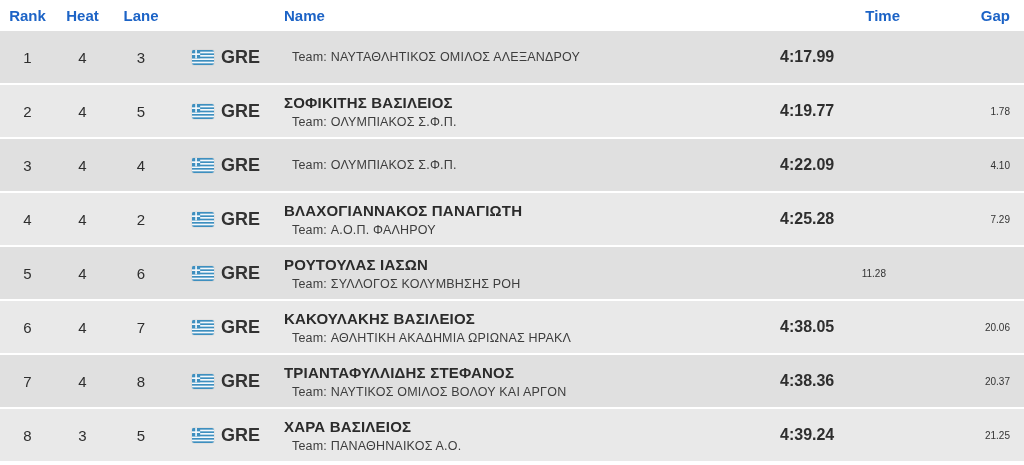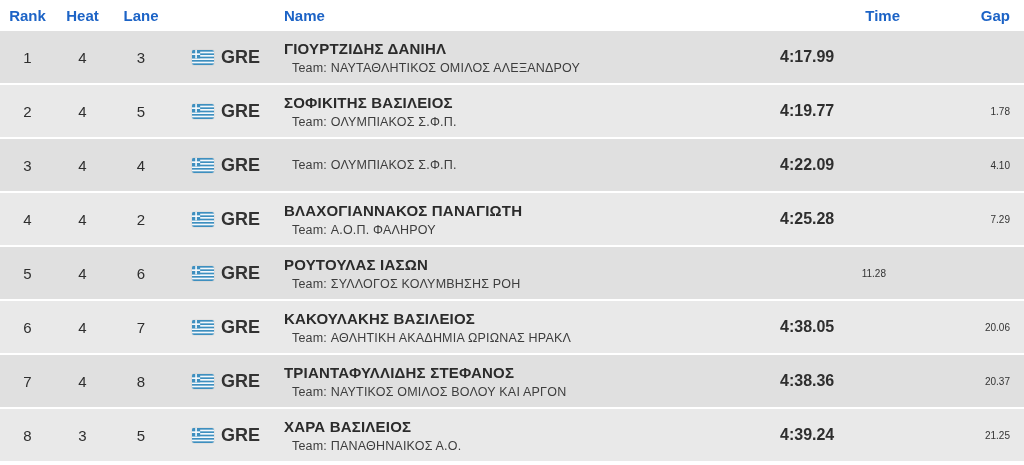--- a/index.html
+++ b/index.html
@@ -144,21 +144,20 @@
           <rect x="0" y="8" width="27" height="2" fill="var(--flag-blue)"></rect>
           <rect x="0" y="12" width="27" height="2" fill="var(--flag-blue)"></rect>
           <rect x="0" y="16" width="27" height="2" fill="var(--flag-blue)"></rect>
           <rect x="0" y="0" width="10" height="10" fill="var(--flag-blue)"></rect>
           <rect x="4" y="0" width="2" height="10" fill="#f4f8fb"></rect>
           <rect x="0" y="4" width="10" height="2" fill="#f4f8fb"></rect>
         </svg>
         <span class="country-code">GRE</span>
       </div>
       <div class="cell name-cell">
-        <span class="athlete-name">ΓΙΟΥΡΤΖΙΔΗΣ ΔΑΝΙΗΛ</span>
         <span class="team-name">Team: ΝΑΥΤΑΘΛΗΤΙΚΟΣ ΟΜΙΛΟΣ ΑΛΕΞΑΝΔΡΟΥ</span>
       </div>
       <div class="cell time-cell">4:17.99</div>
       <div class="cell gap-cell"></div>
     </div>
 
     <div class="grid-row row">
       <div class="cell rank-cell">2</div>
       <div class="cell heat-cell">4</div>
       <div class="cell lane-cell">5</div>

